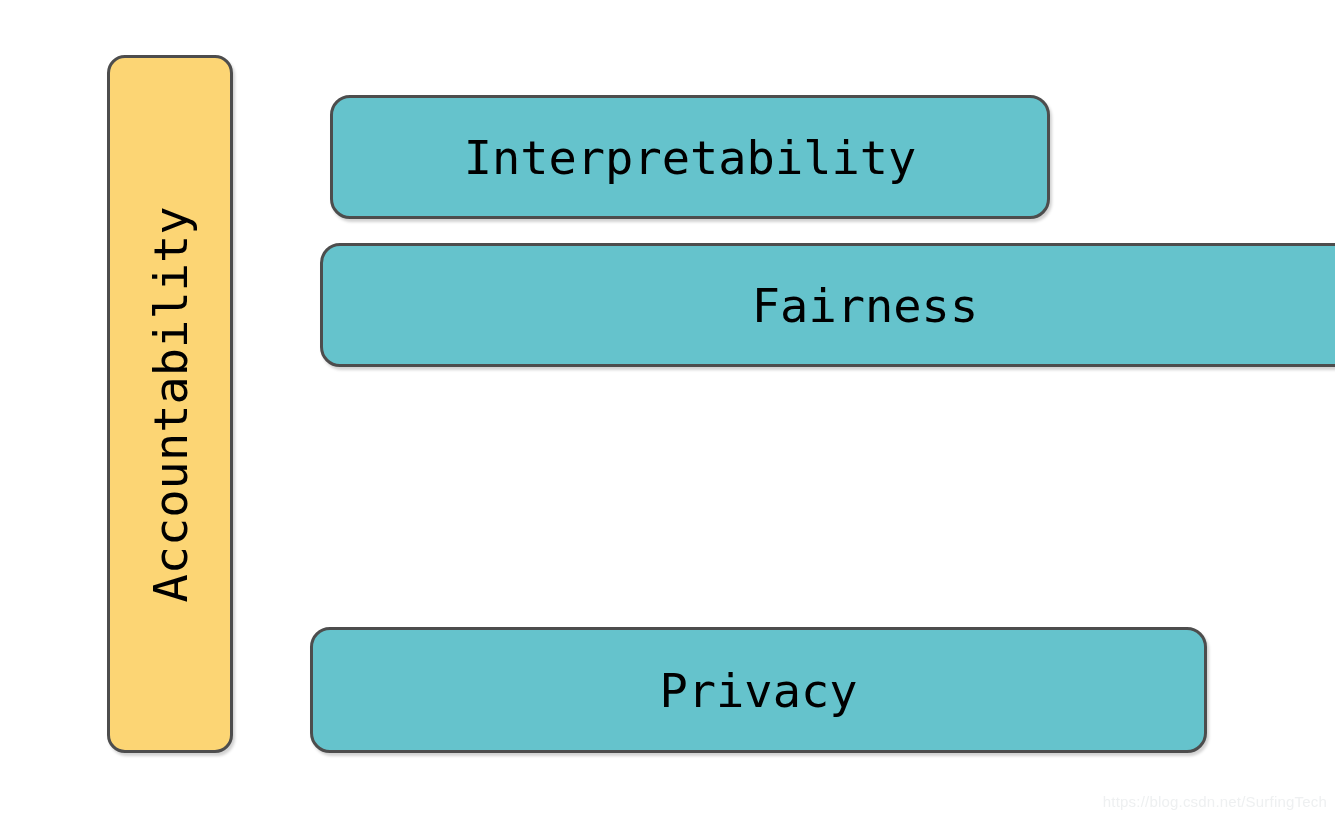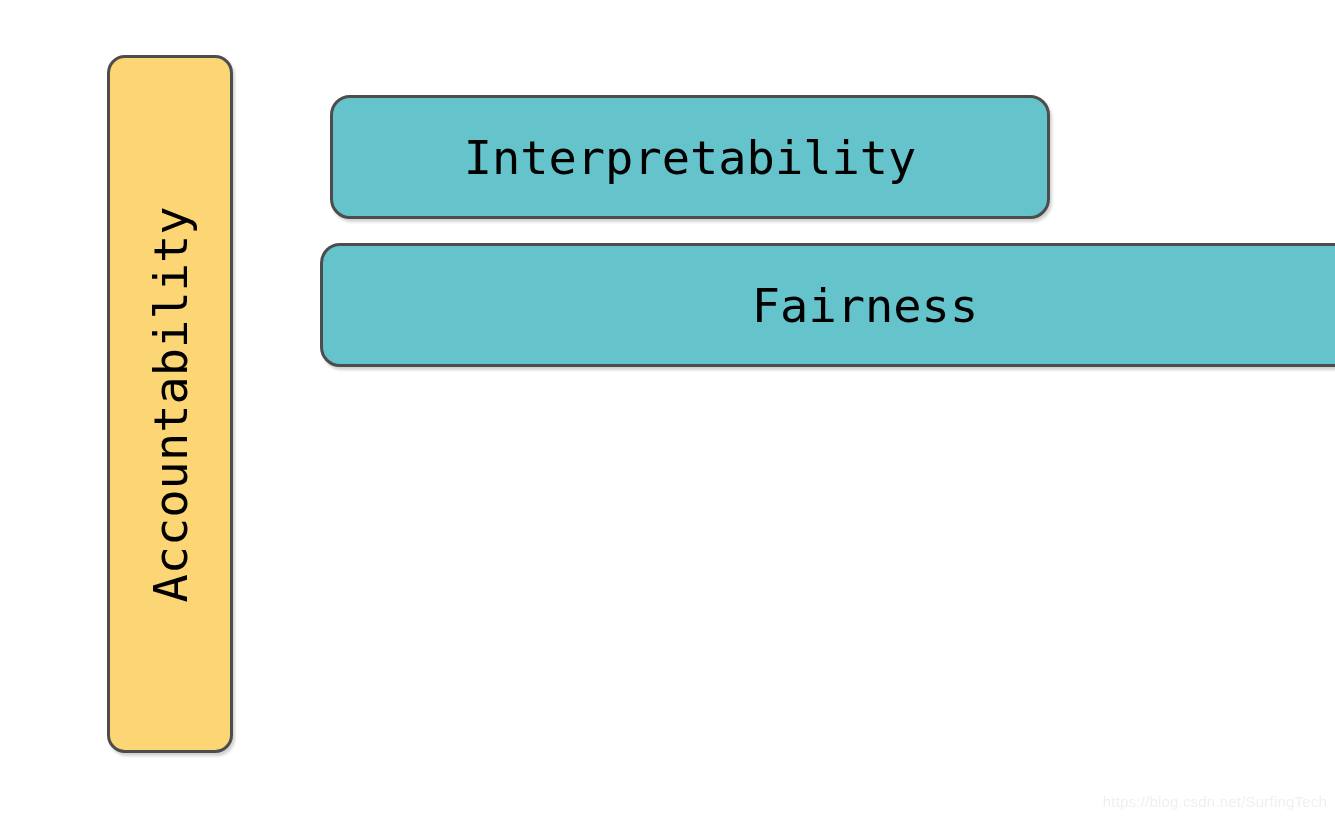--- a/index.html
+++ b/index.html
@@ -114,16 +114,19 @@
 
   <div class="node pillar" id="pillar-0">
     <span class="node-label">Interpretability</span>
   </div>
 
   <div class="node pillar" id="pillar-1">
     <span class="node-label">Fairness</span>
   </div>
 
 
+  <div class="node pillar" id="pillar-3">
+    <span class="node-label">Privacy</span>
+  </div>
 
   <div id="watermark">https://blog.csdn.net/SurfingTech</div>
 
 </div>
 
 </body></html>

